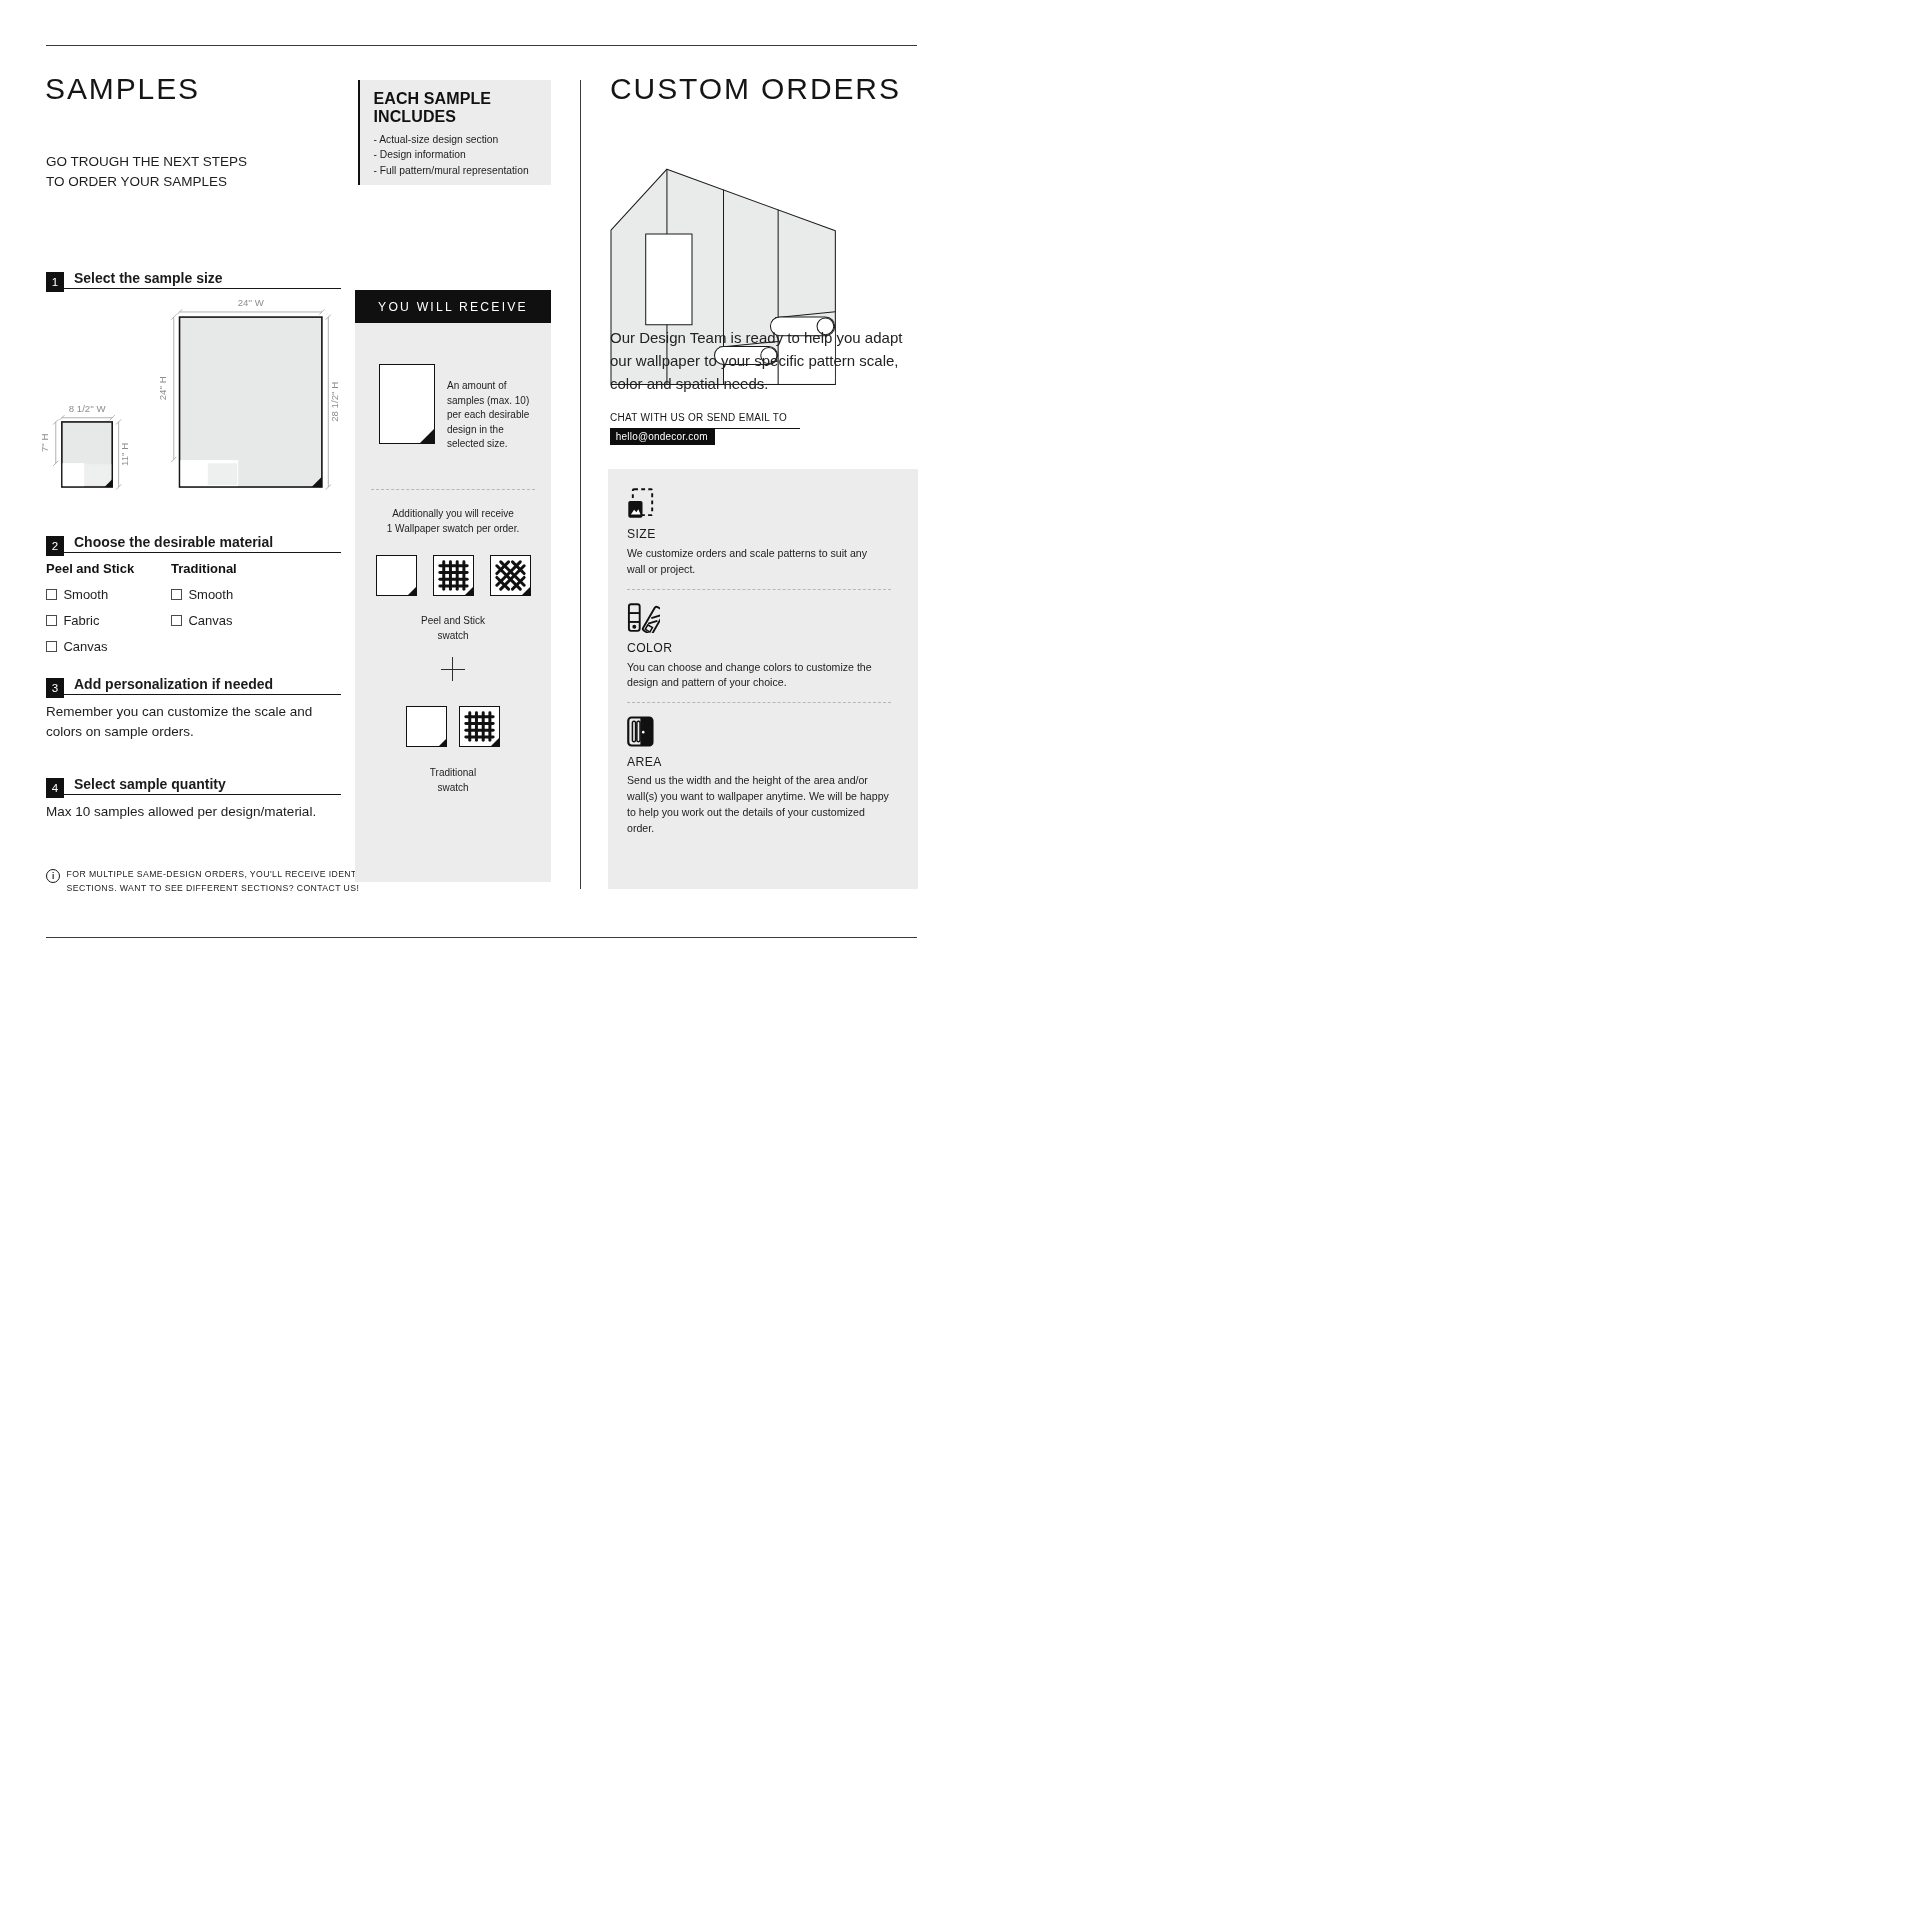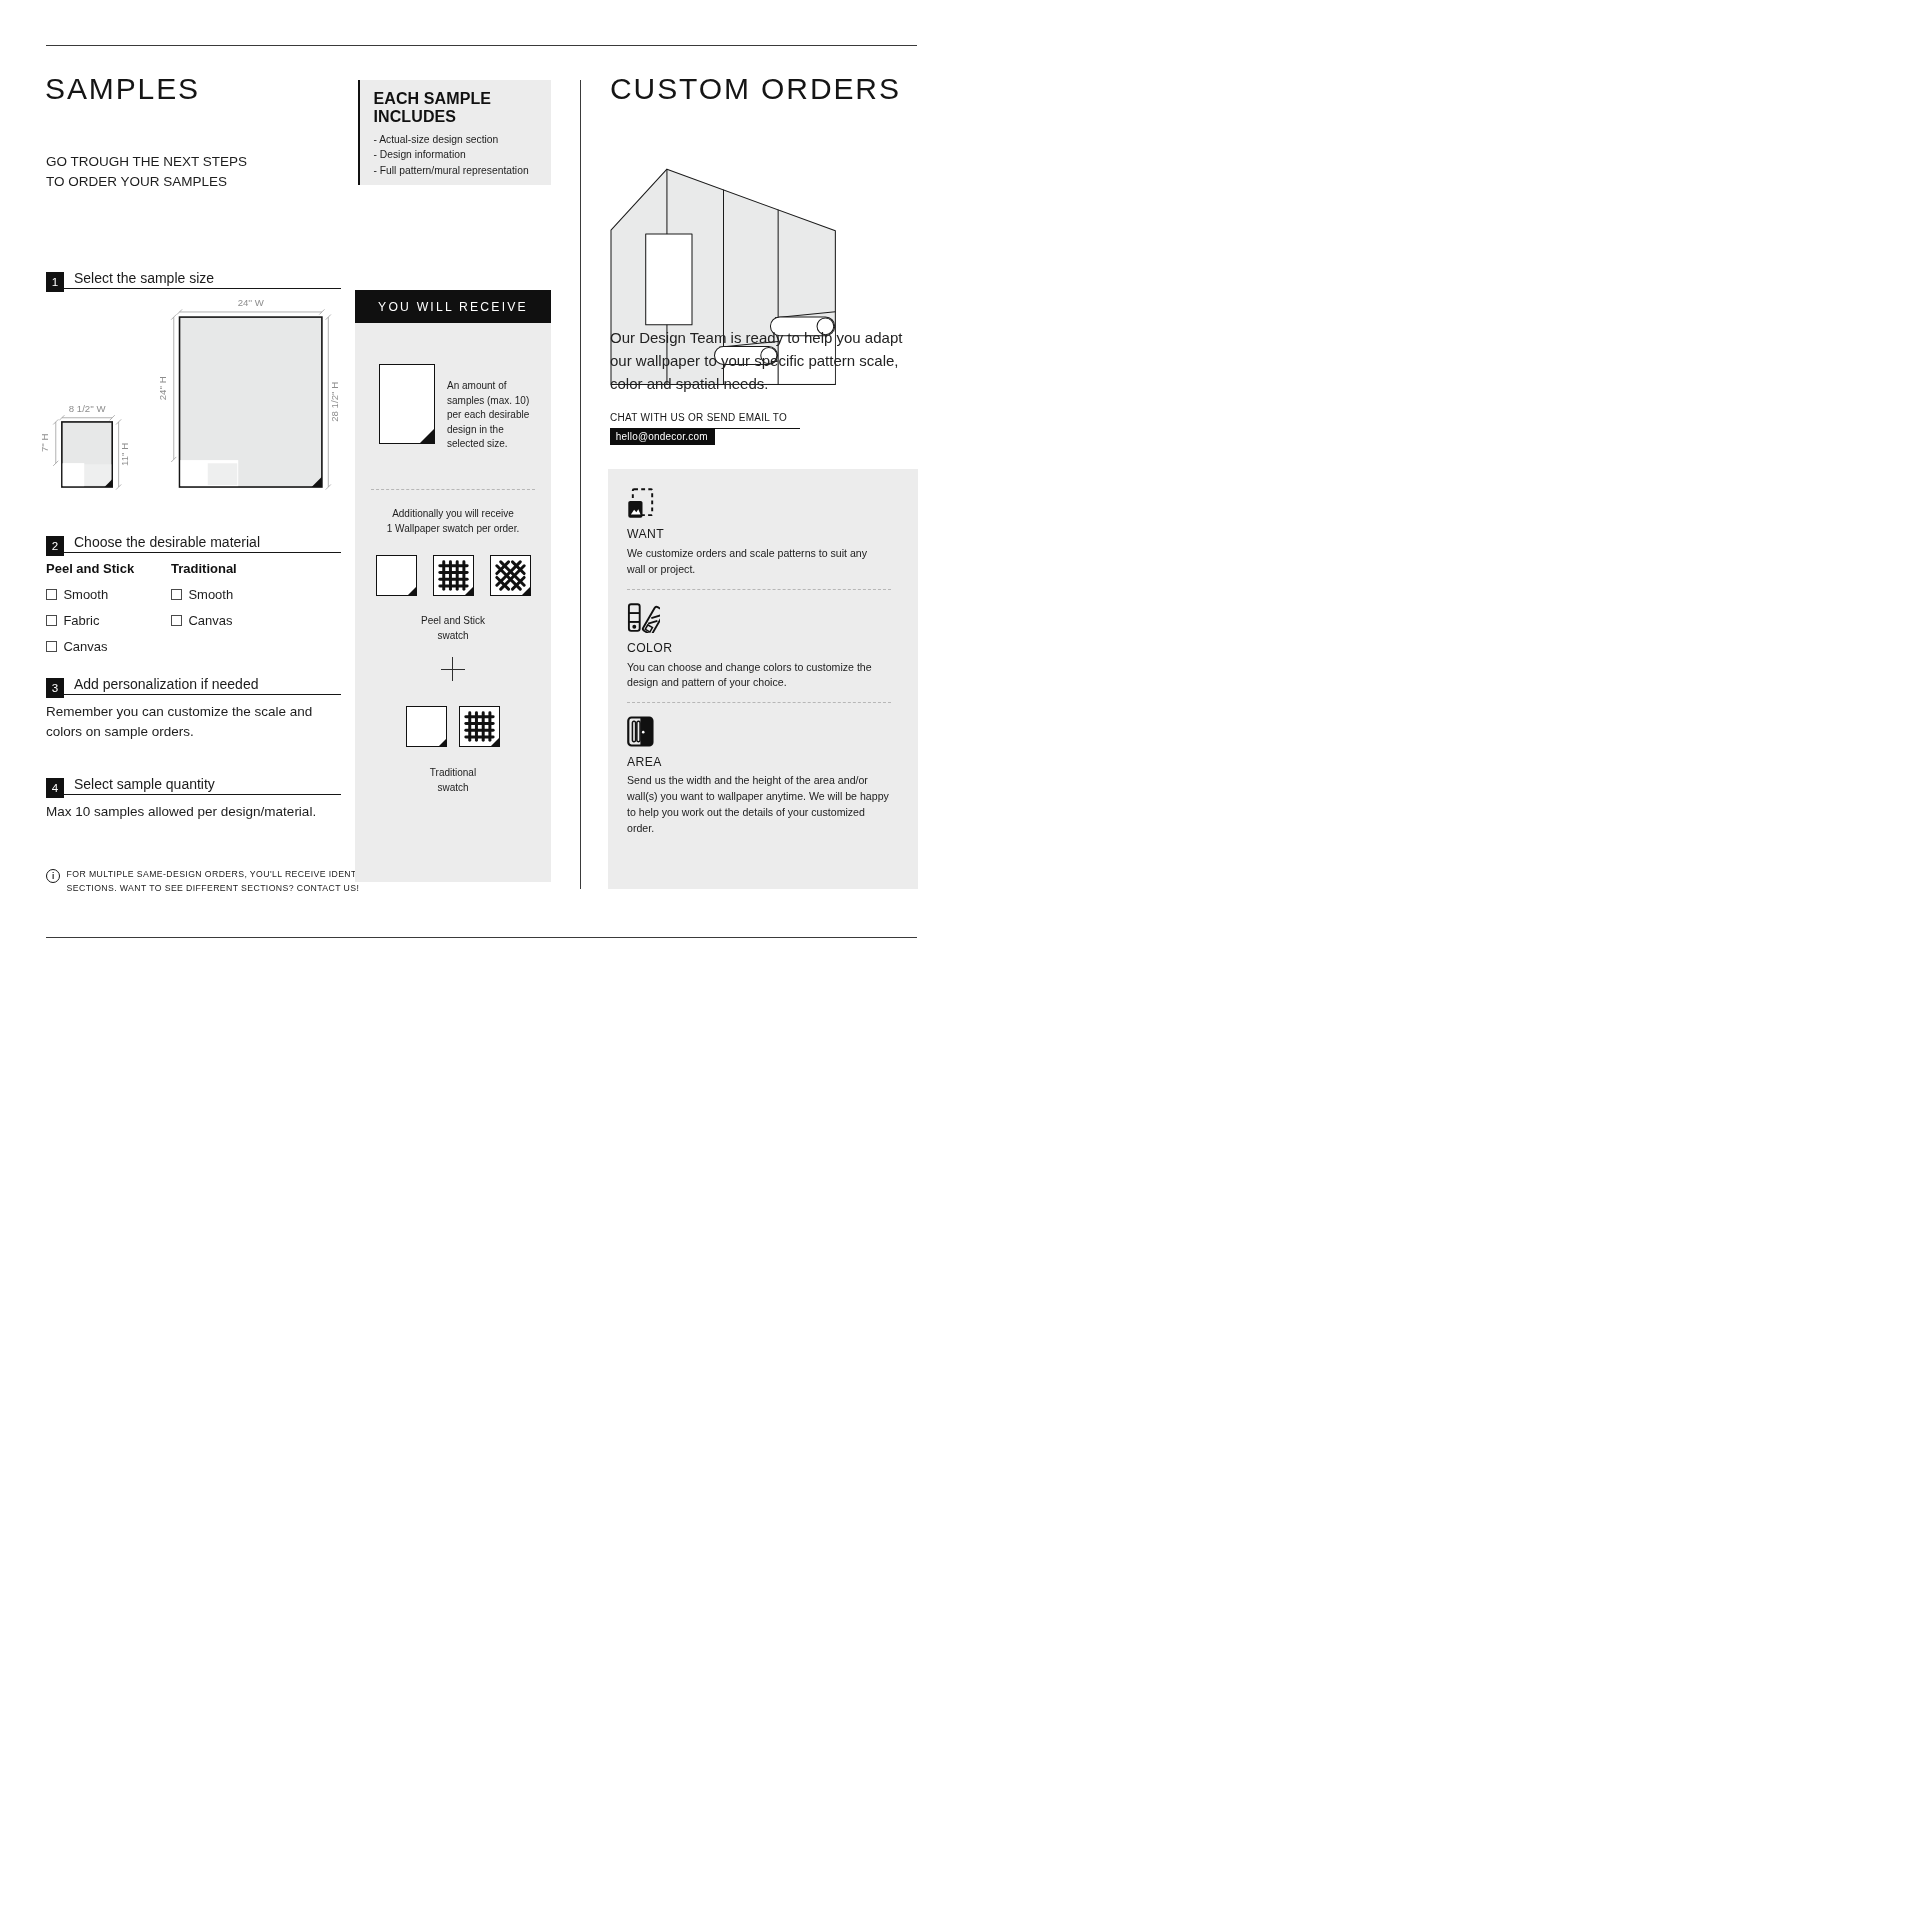--- a/index.html
+++ b/index.html
@@ -16,21 +16,21 @@
   .big-title { position:absolute; font-size:30px; font-weight:300; letter-spacing:1.9px; color:#151515; }
   .samples-title { left:45px; top:72px; }
   .custom-title { left:610px; top:72px; }
   .intro { position:absolute; left:46px; top:152px; font-size:13.5px; line-height:1.5; color:#1d1d1d; }
 
   .step { position:absolute; left:46px; width:295px; }
   .step-head { position:relative; height:21px; }
   .step-head::after { content:""; position:absolute; left:18px; right:0; bottom:0; border-bottom:1.3px solid #161616; }
   .step-num { position:absolute; left:0; bottom:-2.6px; width:18px; height:20px; background:#111; color:#fff;
               display:flex; align-items:center; justify-content:center; font-size:11.6px; }
-  .step-title { position:absolute; left:28px; bottom:2.6px; font-size:14px; color:#1b1b1b; }
+  .step-title { position:absolute; left:28px; bottom:2.6px; font-size:14px; color:#1b1b1b;font-weight:bold; }
   .step-body { position:absolute; left:46px; width:295px; font-size:13.5px; line-height:1.5; color:#1d1d1d; }
 
   .mat-col { position:absolute; width:128px; }
   .mat-title { font-size:13px; font-weight:bold; color:#111; }
   .mat-opt { display:flex; align-items:center; gap:6.4px; margin-top:11px; font-size:13px; color:#1d1d1d; }
   .cb { width:9px; height:9px; border:1px solid #4a4a4a; background:#fff; flex:0 0 auto; }
 
   .note { position:absolute; left:46px; top:868px; width:411px; display:flex; gap:6.4px; }
   .note-icon { width:12.2px; height:12.2px; border:1.3px solid #161616; border-radius:50%; flex:0 0 auto;
                display:flex; align-items:center; justify-content:center; font-size:8.3px; font-weight:bold; margin-top:0.6px; }
@@ -333,21 +333,21 @@
 
   <div class="features-panel">
 
     <div class="f-icon">
       <svg width="31" height="31" viewBox="0 0 48 48">
         <rect x="9" y="2" width="30" height="40" rx="2" fill="none" stroke="#111" stroke-width="3" stroke-dasharray="6 5"></rect>
         <rect x="2" y="20" width="22" height="26" rx="3" fill="#111"></rect>
         <path d="M6 41 L11 33.5 L14.5 37.5 L17.5 33 L21 41 Z" fill="#ffffff"></path>
       </svg>
     </div>
-    <div class="f-name">WANT</div>
+    <div class="f-name">SIZE</div>
     <div class="f-text" style="width:257px;">We customize orders and scale patterns to suit any wall or project.</div>
     <hr class="dash-div f-dash">
 
     <div class="f-icon">
       <svg width="33" height="31" viewBox="0 0 52 48">
         <g stroke="#111" stroke-width="3" fill="none">
           <rect x="3" y="3" width="17" height="42" rx="3.5"></rect>
           <line x1="3" y1="17" x2="20" y2="17"></line>
           <line x1="3" y1="31" x2="20" y2="31"></line>
           <circle cx="11.5" cy="38.5" r="1.6" fill="#111"></circle>

